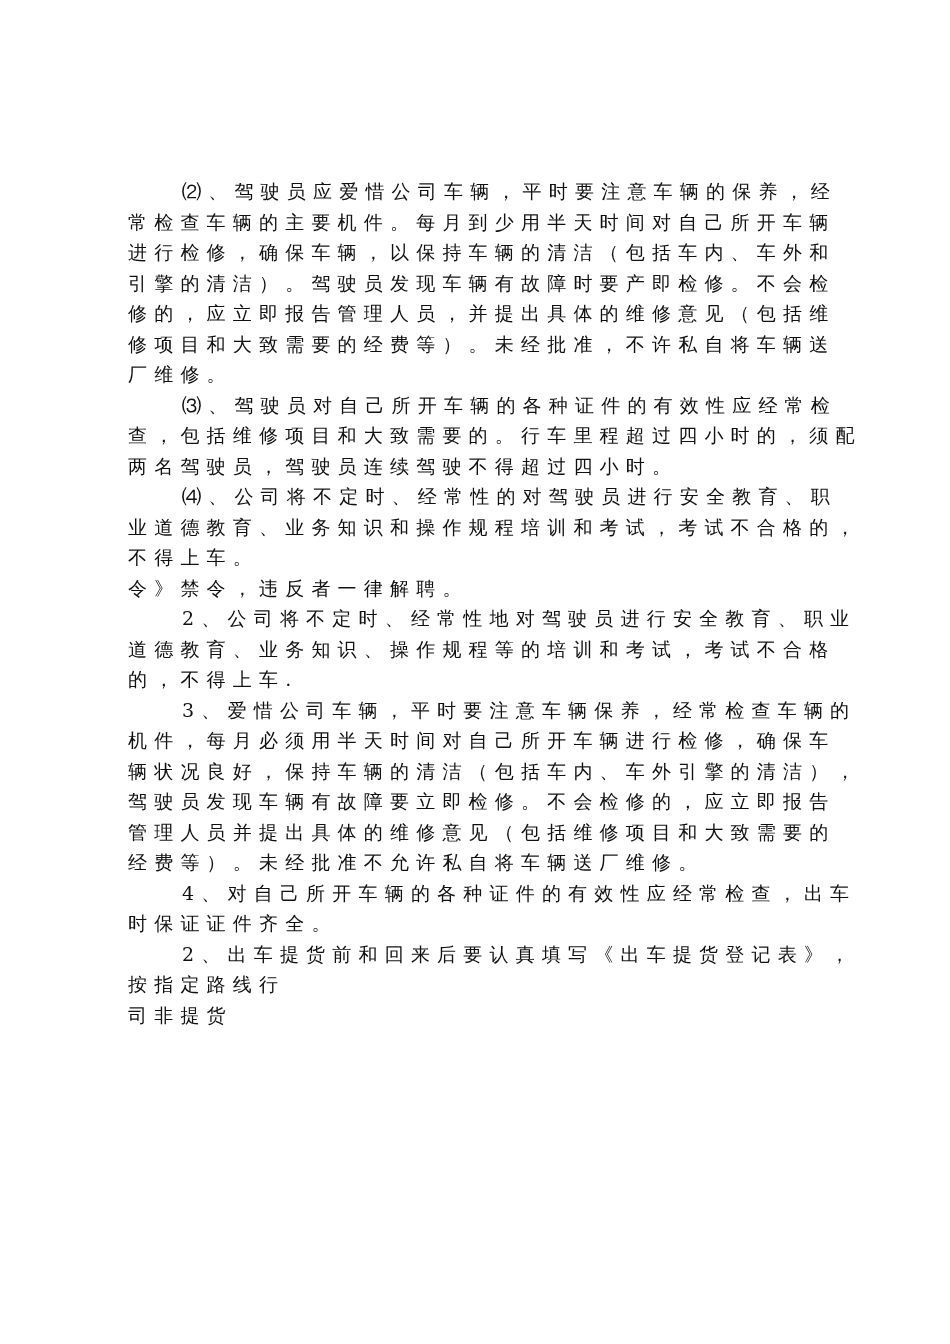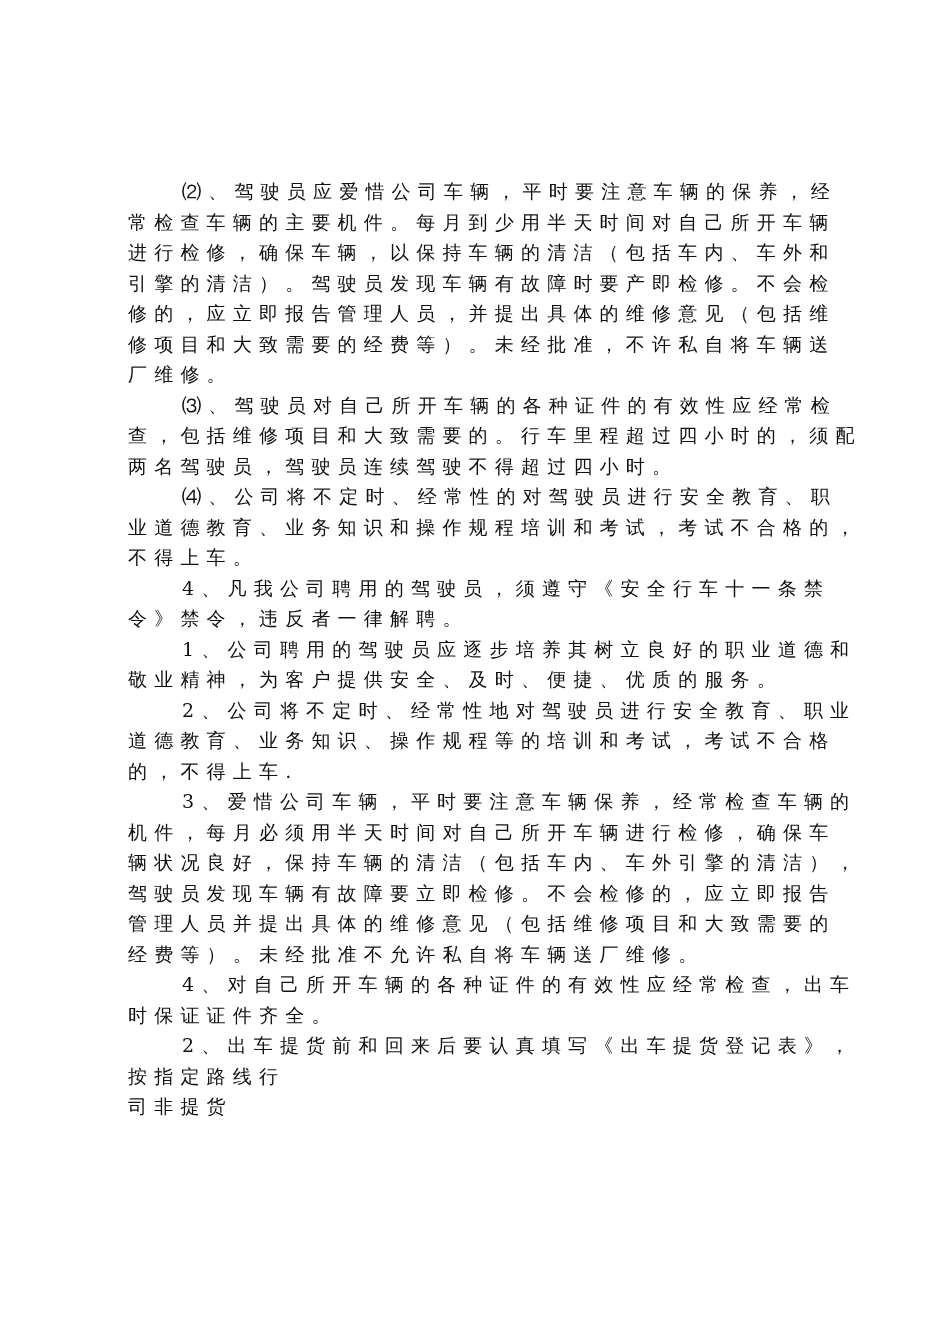--- a/index.html
+++ b/index.html
@@ -39,29 +39,24 @@
     <span class="line">两名驾驶员，驾驶员连续驾驶不得超过四小时。</span>
   </div>
 
   <div class="p-block">
     <span class="line indent">⑷、公司将不定时、经常性的对驾驶员进行安全教育、职</span>
     <span class="line">业道德教育、业务知识和操作规程培训和考试，考试不合格的，</span>
     <span class="line">不得上车。</span>
   </div>
 
   <div class="p-block">
-    <span class="line indent">4、凡我公司聘用的驾驶员，须遵守《安全行车十一条禁</span>
     <span class="line">令》禁令，违反者一律解聘。</span>
   </div>
 
 
-  <div class="p-block">
-    <span class="line indent">1、公司聘用的驾驶员应逐步培养其树立良好的职业道德和</span>
-    <span class="line">敬业精神，为客户提供安全、及时、便捷、优质的服务。</span>
-  </div>
 
   <div class="p-block">
     <span class="line indent">2、公司将不定时、经常性地对驾驶员进行安全教育、职业</span>
     <span class="line">道德教育、业务知识、操作规程等的培训和考试，考试不合格</span>
     <span class="line">的，不得上车.</span>
   </div>
 
   <div class="p-block">
     <span class="line indent">3、爱惜公司车辆，平时要注意车辆保养，经常检查车辆的</span>
     <span class="line">机件，每月必须用半天时间对自己所开车辆进行检修，确保车</span>

